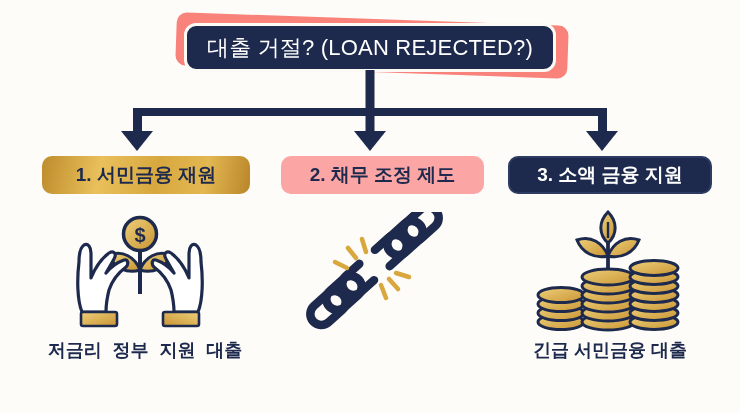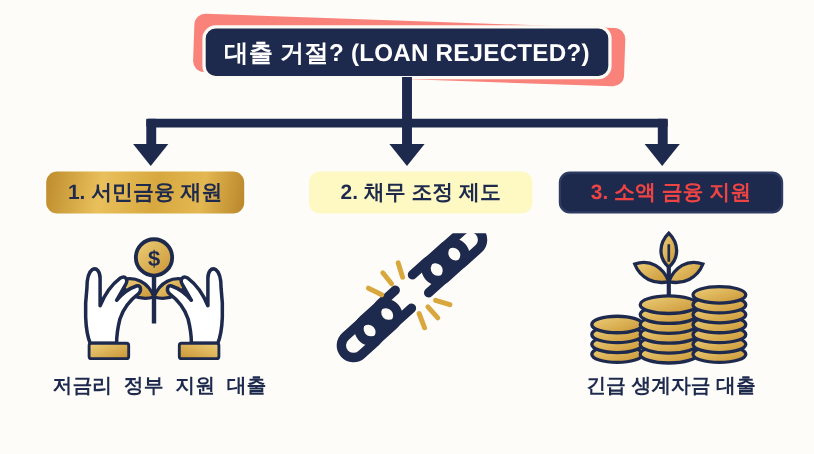--- a/index.html
+++ b/index.html
@@ -5,32 +5,32 @@
   html,body{margin:0;padding:0;}
   body{font-family:"Liberation Sans","DejaVu Sans",sans-serif;background:#e8e8e8;}
   .canvas{position:relative;width:740px;height:413px;background:#FDFCF8;overflow:hidden;margin:0 auto;}
 
   
   .title-backdrop{position:absolute;left:176px;top:19px;width:392px;height:53px;
     background:#F9827A;border-radius:10px;transform:rotate(2deg);}
   .title-box{position:absolute;left:184px;top:23px;width:372px;height:49px;
     box-sizing:border-box;background:#1E2A4D;border:3px solid #FBFAF5;border-radius:12px;
     display:flex;align-items:center;justify-content:center;}
-  .title-box span{color:#FFFFFF;font-weight:bold;font-size:22px;letter-spacing:.2px;white-space:nowrap;}
+  .title-box span{color:#FFFFFF;font-weight:normal;font-size:22px;letter-spacing:.2px;white-space:nowrap;}
 
   
   .connector{position:absolute;left:0;top:70px;width:740px;height:85px;}
 
   
   .branch-label{position:absolute;top:156px;height:38px;box-sizing:border-box;border-radius:10px;
     display:flex;align-items:center;justify-content:center;font-weight:bold;font-size:19px;white-space:nowrap;}
-  .branch-label.gold{left:42px;width:180px;color:#1E2A4D;
+  .branch-label.gold{left:42px;width:208px;color:#1E2A4D;
     background:linear-gradient(100deg,#BE8C2C 0%,#E9C05C 28%,#D8A83F 55%,#E3B751 78%,#B9862A 100%);}
-  .branch-label.coral{left:281px;width:203px;color:#1E2A4D;background:#fef9c3;}
-  .branch-label.navy{left:508px;width:204px;color:#ef4444;background:#1E2A4D;border:2px solid #2E3C63;}
+  .branch-label.coral{left:281px;width:203px;color:#1E2A4D;background:#fca5a5;}
+  .branch-label.navy{left:508px;width:204px;color:#ffffff;background:#1E2A4D;border:2px solid #2E3C63;}
 
   
   .icon{position:absolute;}
   .icon-hands{left:65px;top:212px;}
   .icon-chain{left:300px;top:212px;}
   .icon-coins{left:533px;top:210px;}
 
   
   .caption{position:absolute;top:338px;width:250px;text-align:center;
     color:#1E2A4D;font-weight:bold;font-size:18px;white-space:nowrap;}
@@ -173,16 +173,16 @@
       <ellipse cx="121" cy="112" rx="24" ry="7.5"></ellipse>
       <ellipse cx="121" cy="103" rx="24" ry="7.5"></ellipse>
       <ellipse cx="121" cy="94" rx="24" ry="7.5"></ellipse>
       <ellipse cx="121" cy="85" rx="24" ry="7.5"></ellipse>
       <ellipse cx="121" cy="76" rx="24" ry="7.5"></ellipse>
       <ellipse cx="121" cy="67" rx="24" ry="7.5"></ellipse>
       <ellipse cx="121" cy="58" rx="24" ry="7.5"></ellipse>
     </g>
   </svg>
   <div class="caption c3">
-    <span>긴급 생계자금 대출</span>
+    <span>긴급 서민금융 대출</span>
   </div>
 
 </div>
 
 </body></html>

